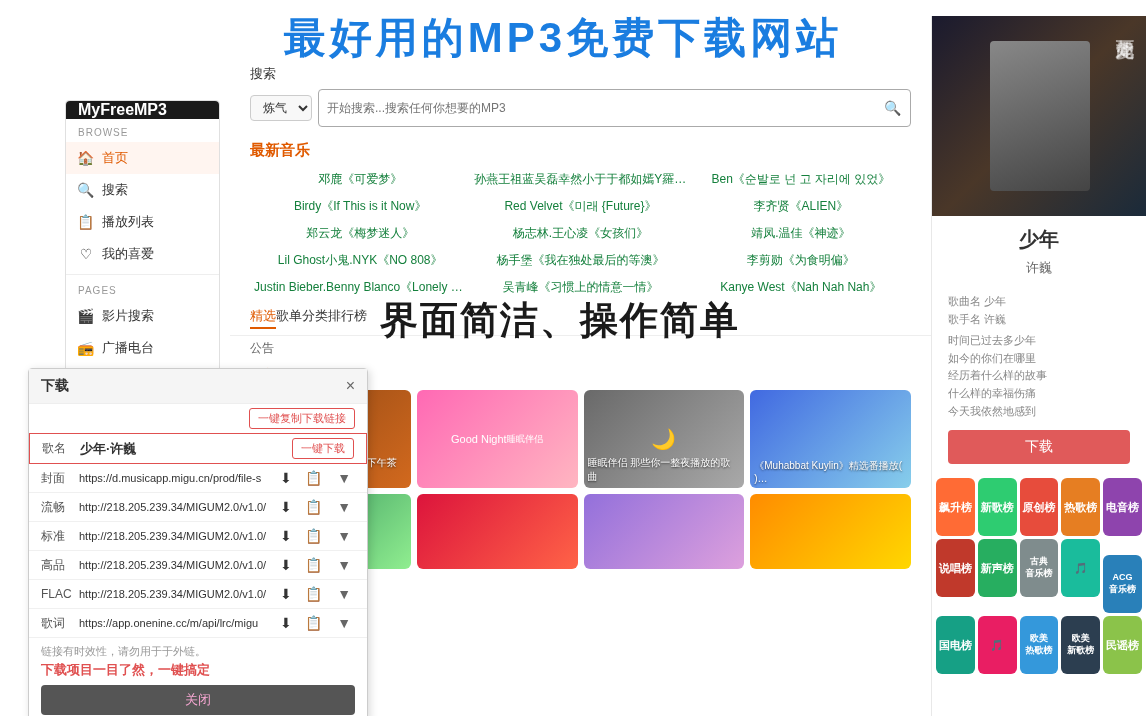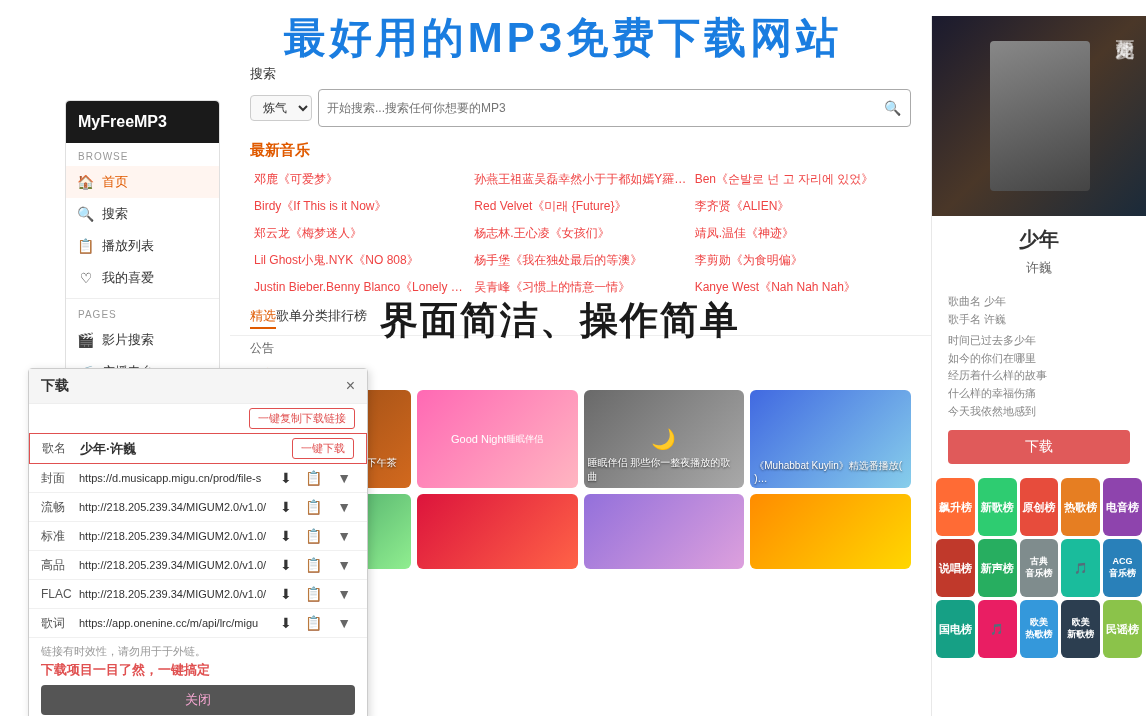--- a/index.html
+++ b/index.html
@@ -40,21 +40,21 @@
       left: 65px;
       width: 155px;
       background: #fff;
       border: 1px solid #e0e0e0;
       border-radius: 4px;
       z-index: 5;
     }
     .sidebar-logo {
       background: #1a1a1a;
       color: #fff;
-      padding: 12px 12px;
+      padding: 0 12px;
       font-size: 16px;
       font-weight: bold;
       border-radius: 4px 4px 0 0;
     }
     .sidebar-browse-label {
       font-size: 10px;
       color: #999;
       padding: 8px 12px 4px;
       letter-spacing: 1px;
     }
@@ -158,25 +158,26 @@
     }
     .music-list {
       display: grid;
       grid-template-columns: 1fr 1fr 1fr;
       gap: 0;
       padding: 0 20px;
     }
     .music-item {
       padding: 5px 4px;
       font-size: 12px;
-      color: #ef4444;
+      color: #15803d;
       cursor: pointer;
       white-space: nowrap;
       overflow: hidden;
       text-overflow: ellipsis;
+      text-align: center;
     }
 
     
     .tabs-row {
       display: flex;
       padding: 6px 20px;
       border-bottom: 1px solid #eee;
     }
     .tab-item {
       font-size: 13px;
@@ -614,21 +615,21 @@
   <div style="padding:4px 4px 0;display:grid;grid-template-columns:repeat(5,1fr);gap:3px;">
     <div class="chart-tile" style="background:#FF6B35;">飙升榜</div>
     <div class="chart-tile" style="background:#2ECC71;">新歌榜</div>
     <div class="chart-tile" style="background:#E74C3C;">原创榜</div>
     <div class="chart-tile" style="background:#E67E22;">热歌榜</div>
     <div class="chart-tile" style="background:#8E44AD;">电音榜</div>
     <div class="chart-tile" style="background:#C0392B;">说唱榜</div>
     <div class="chart-tile" style="background:#27AE60;">新声榜</div>
     <div class="chart-tile" style="background:#7F8C8D;font-size:9px;">古典<br>音乐榜</div>
     <div class="chart-tile" style="background:#1ABC9C;">🎵</div>
-    <div class="chart-tile" style="background:#2980B9;font-size:9px;">ACG<br>音乐榜</div>
+    <div class="chart-tile" style="background:#2980B9;font-size:9px;margin-top:16px;">ACG<br>音乐榜</div>
     <div class="chart-tile" style="background:#16A085;">国电榜</div>
     <div class="chart-tile" style="background:#E91E63;">🎵</div>
     <div class="chart-tile" style="background:#3498DB;font-size:9px;">欧美<br>热歌榜</div>
     <div class="chart-tile" style="background:#2C3E50;font-size:9px;">欧美<br>新歌榜</div>
     <div class="chart-tile" style="background:#8BC34A;">民谣榜</div>
   </div>
 </div>
 
 <div class="download-dialog">
   <div class="dialog-header">

